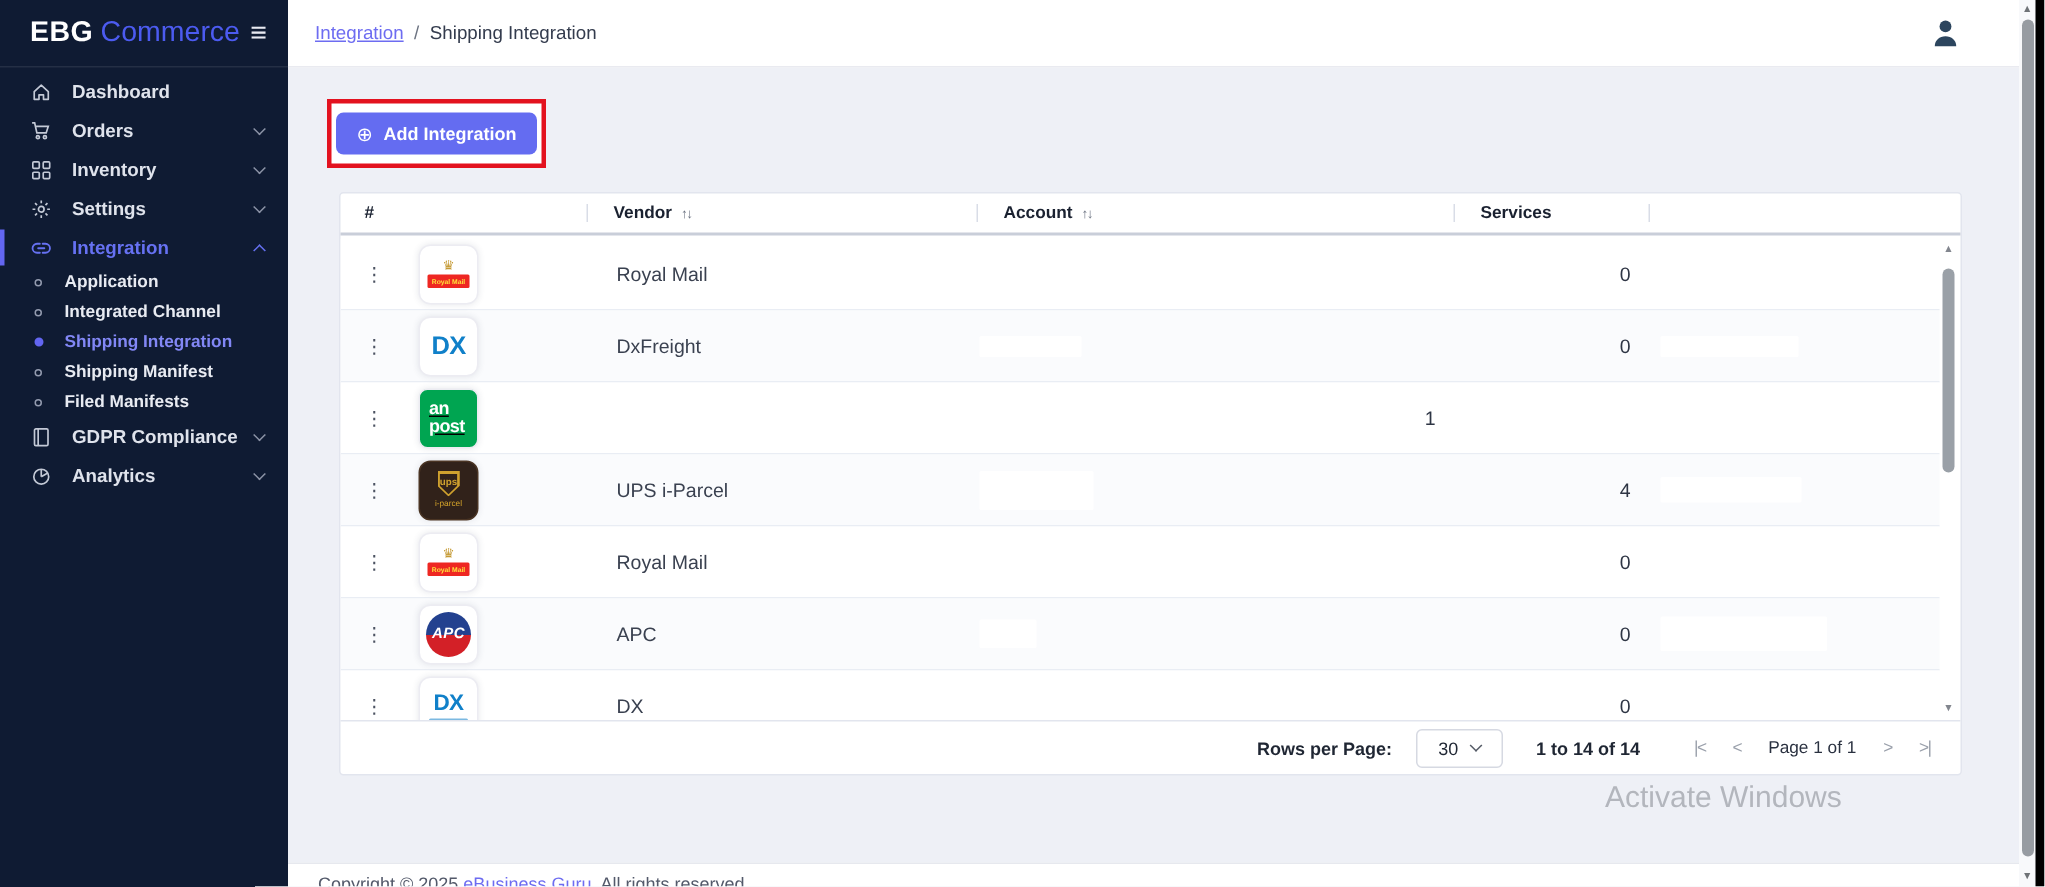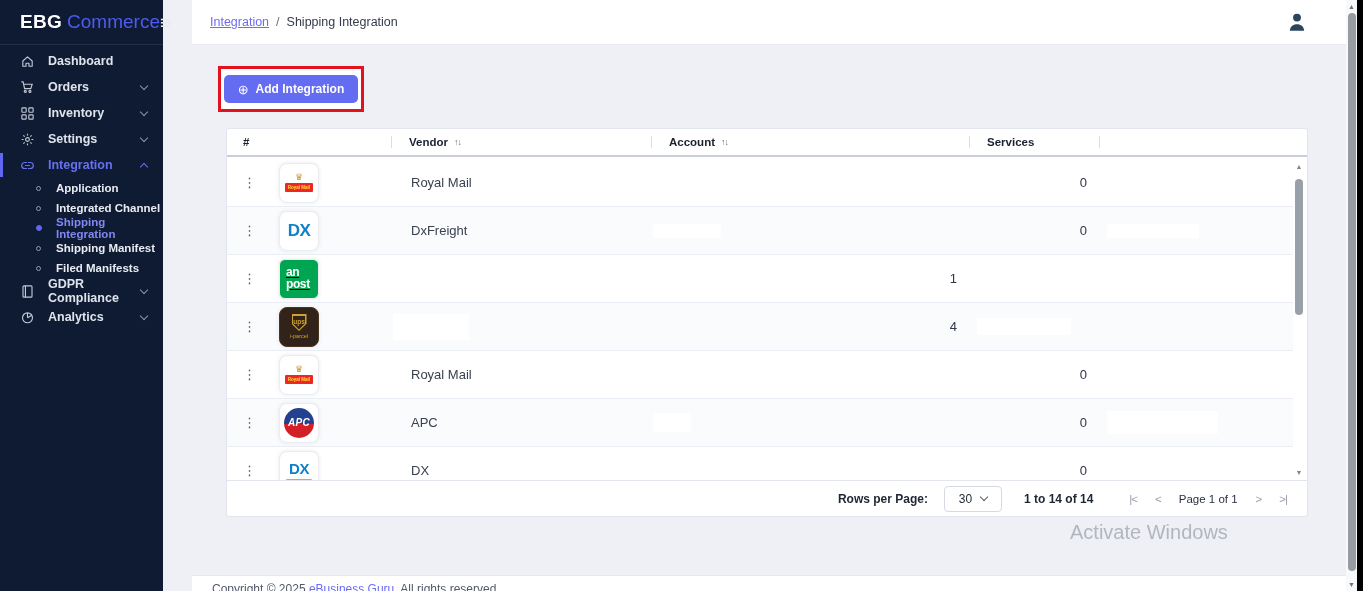--- a/index.html
+++ b/index.html
@@ -1,37 +1,37 @@
 <!DOCTYPE html>
 <html><head>
 <meta charset="utf-8">
 <style>
   * { margin:0; padding:0; box-sizing:border-box; }
   html,body { width:1363px; height:591px; overflow:hidden; }
   body { font-family:"Liberation Sans", sans-serif; background:#eef0f6; position:relative; }
 
   
-  .sidebar { position:absolute; left:0; top:0; width:163px; height:591px; background:#0f1b33; z-index:3; }
+  .sidebar { position:absolute; left:0; top:0; width:192px; height:591px; background:#0f1b33; z-index:3; }
   .sidebar-header { height:45px; display:flex; align-items:center; padding:0 14px 0 20px; border-bottom:1px solid rgba(255,255,255,.09); }
   .logo-ebg { font-weight:bold; font-size:19px; color:#ffffff; letter-spacing:.3px; }
   .logo-commerce { color:#4c5bf0; font-size:19px; margin-left:5px; font-weight:500; }
   .hamburger { margin-left:auto; color:#e8eaf2; font-size:19px; line-height:1; cursor:pointer; }
   .menu { position:absolute; top:48px; left:0; right:0; }
   .menu-item { display:flex; align-items:center; height:26px; padding:0 16px 0 20px; color:#dfe3ec; font-size:12.5px; font-weight:600; position:relative; cursor:pointer; }
   .menu-item .mi-icon { width:15px; height:15px; margin-right:13px; color:#c3c9d6; flex:0 0 auto; }
   .menu-item .mi-icon svg { width:15px; height:15px; display:block; }
   .menu-item .chev-wrap { margin-left:auto; color:#8d95a8; display:flex; align-items:center; }
   .menu-item.active-parent { color:#6671f2; }
   .menu-item.active-parent .mi-icon { color:#6671f2; }
   .menu-item.active-parent .chev-wrap { color:#6671f2; }
   .menu-item.active-parent::before { content:""; position:absolute; left:0; top:1px; bottom:1px; width:3px; background:#6366f1; }
   .chev { width:6px; height:6px; border-right:1.6px solid currentColor; border-bottom:1.6px solid currentColor; display:inline-block; }
   .chev-down { transform:rotate(45deg); margin-top:-3px; }
   .chev-up { transform:rotate(-135deg); margin-top:3px; }
-  .sub-item { display:flex; align-items:center; height:20px; padding-left:36px; color:#e8ebf2; font-size:11.5px; font-weight:700; cursor:pointer; }
+  .sub-item { display:flex; align-items:center; height:20px; padding-left:23px; color:#e8ebf2; font-size:11.5px; font-weight:700; cursor:pointer; }
   .bullet { width:5px; height:5px; border:1px solid #949cb0; border-radius:50%; margin-right:15px; flex:0 0 auto; }
   .sub-item.active { color:#8287f5; }
   .sub-item.active .bullet { background:#6366f1; border-color:#6366f1; width:6px; height:6px; margin-right:14px; }
 
   
   .topbar { position:absolute; left:192px; top:0; width:1154px; height:45px; background:#fff; border-bottom:1px solid #e9eaf0; display:flex; align-items:center; z-index:2; }
   .breadcrumb { margin-left:18px; font-size:12.5px; display:flex; align-items:center; gap:7px; }
   .bc-link { color:#6d6cf1; text-decoration:underline; cursor:pointer; }
   .bc-sep { color:#6b7280; }
   .bc-current { color:#333b4d; }
@@ -321,20 +321,21 @@
       <span class="kebab">⋮</span>
       <span class="logo-card logo-ups">
             <span class="ups-shield">
               <span class="sh-outer"></span>
               <span class="sh-inner"></span>
               <span class="sh-text">ups</span>
             </span>
             <span class="ups-sub">i-parcel</span>
           </span>
     </div>
+    <div class="td td-vendor"><span>UPS i-Parcel</span></div>
     <div class="td td-account">
           <span class="redact" style="width: 76px; height: 26px;"></span>
         </div>
     <div class="td td-services"><span>4</span></div>
     <div class="td td-status">
           <span class="redact" style="width: 94px; height: 17px;"></span>
         </div>
   </div>
       <div class="trow">
     <div class="td td-first">

